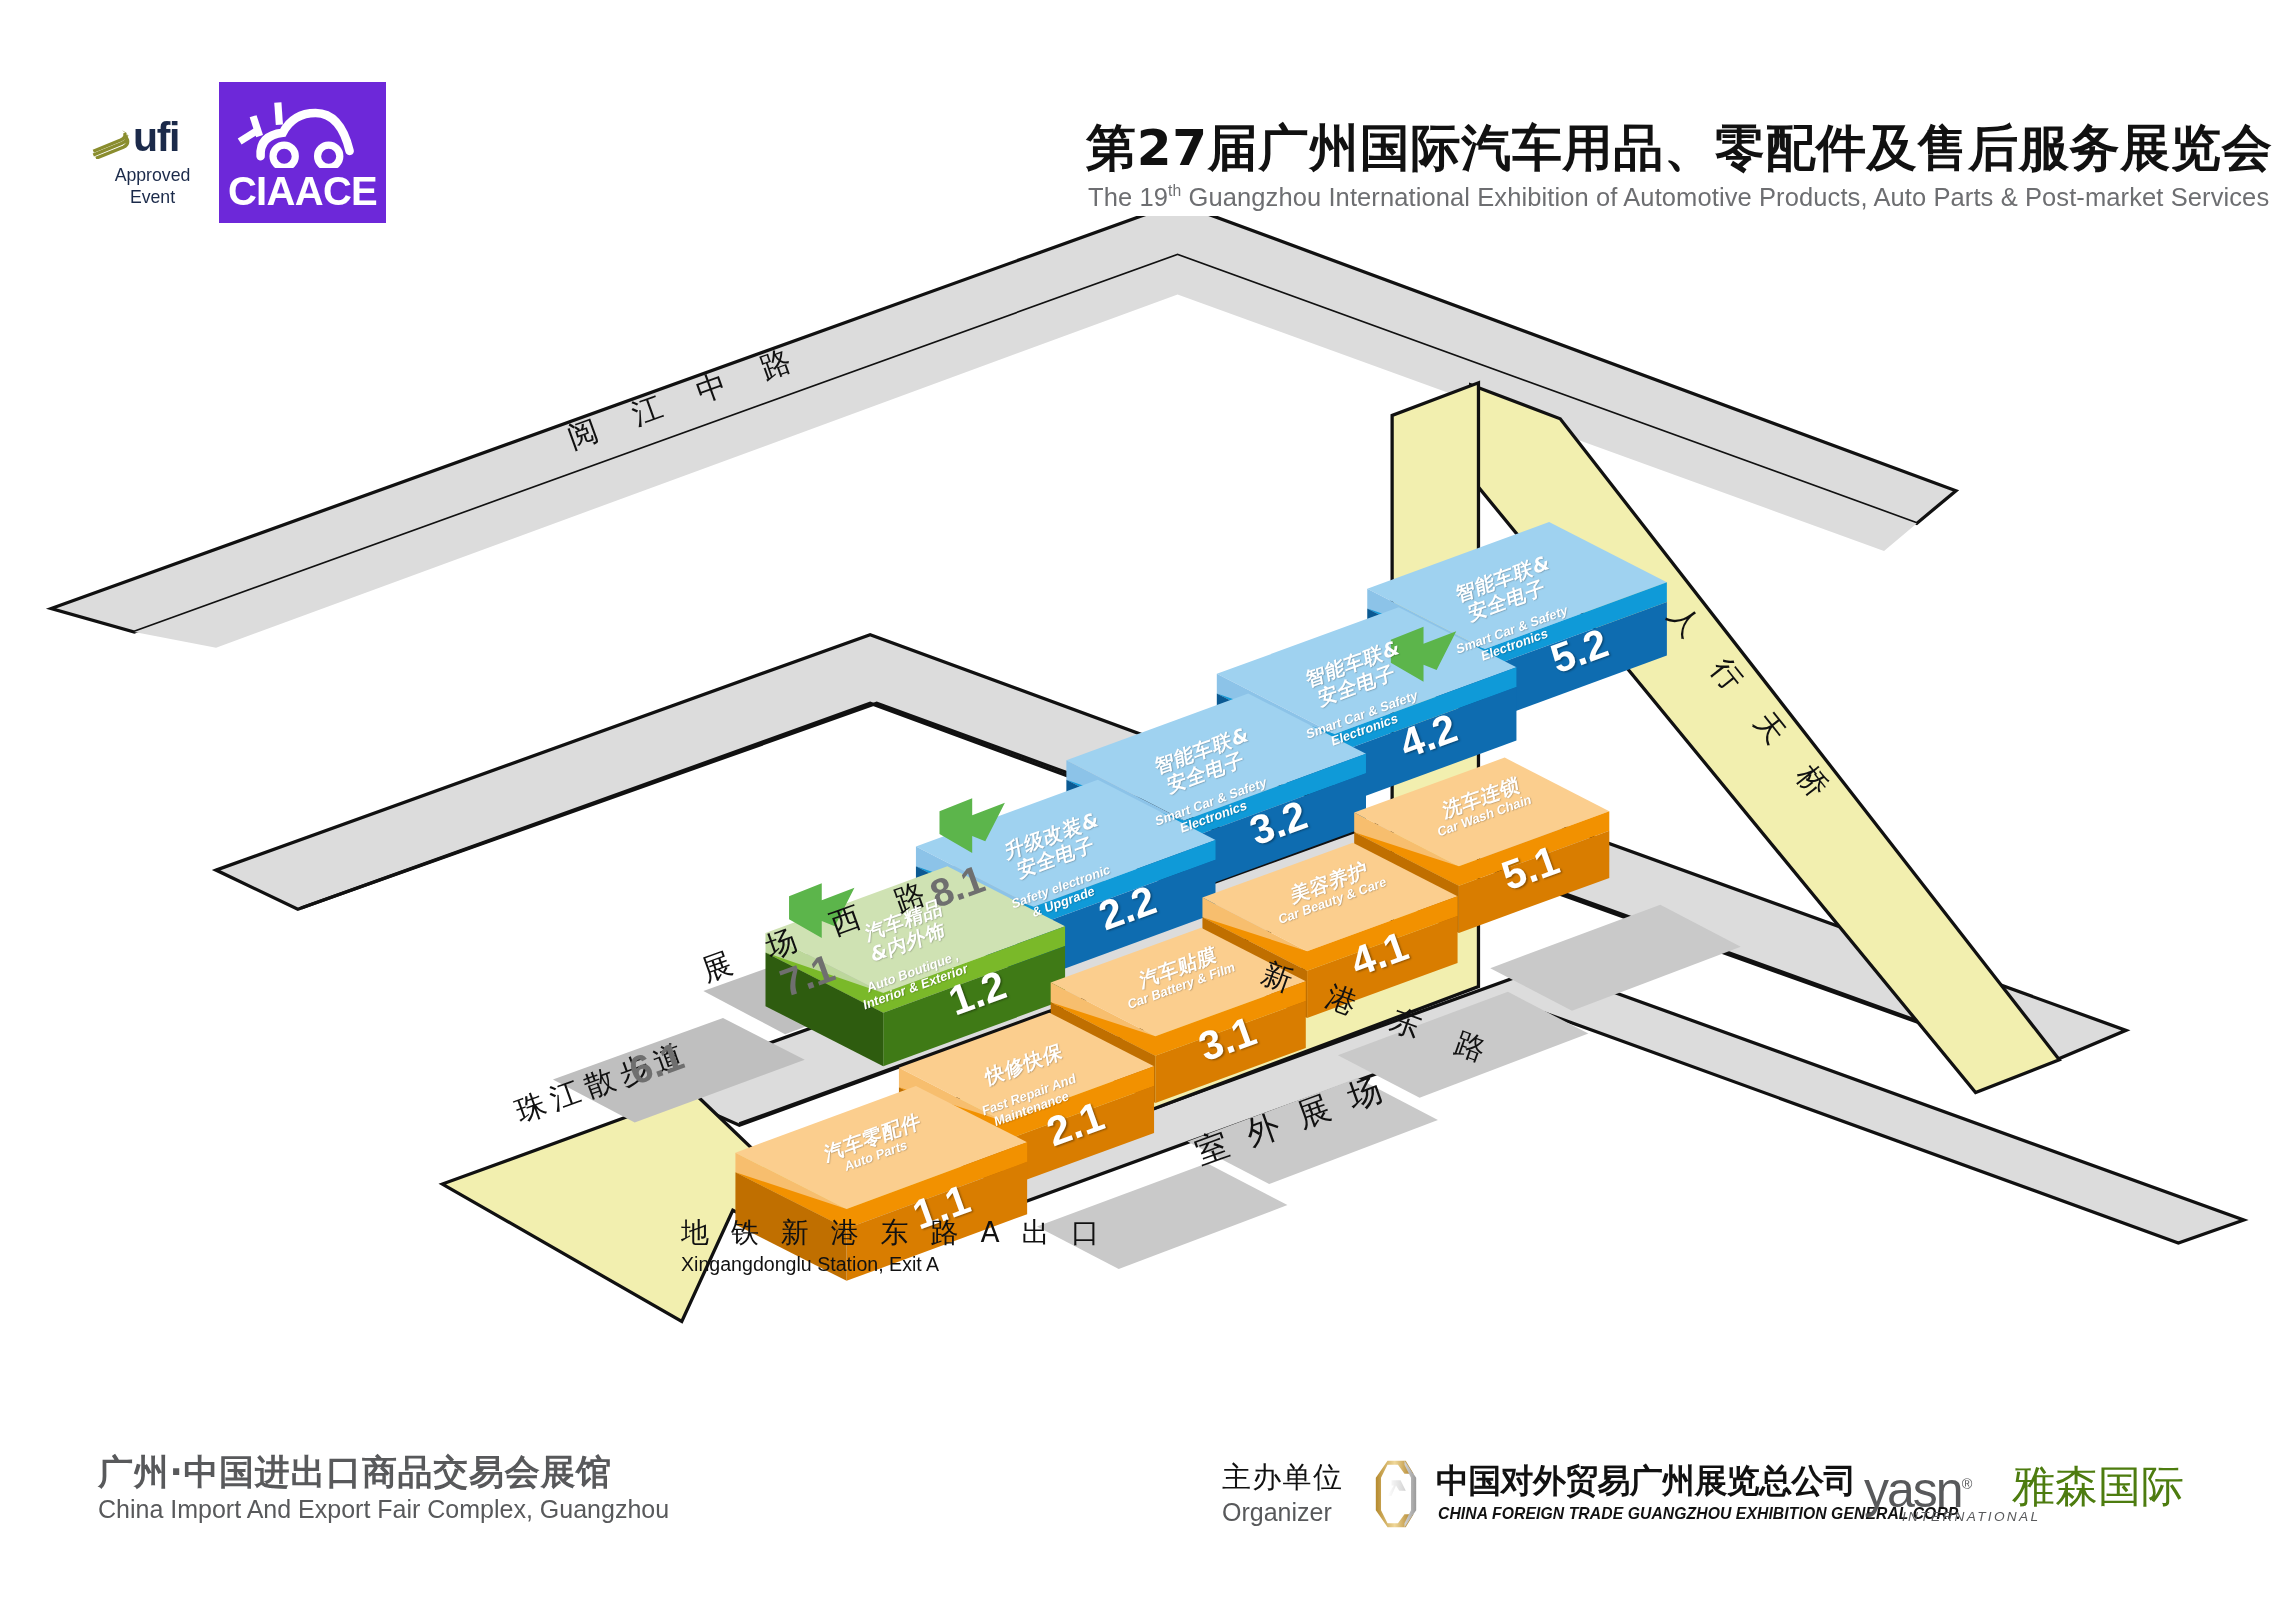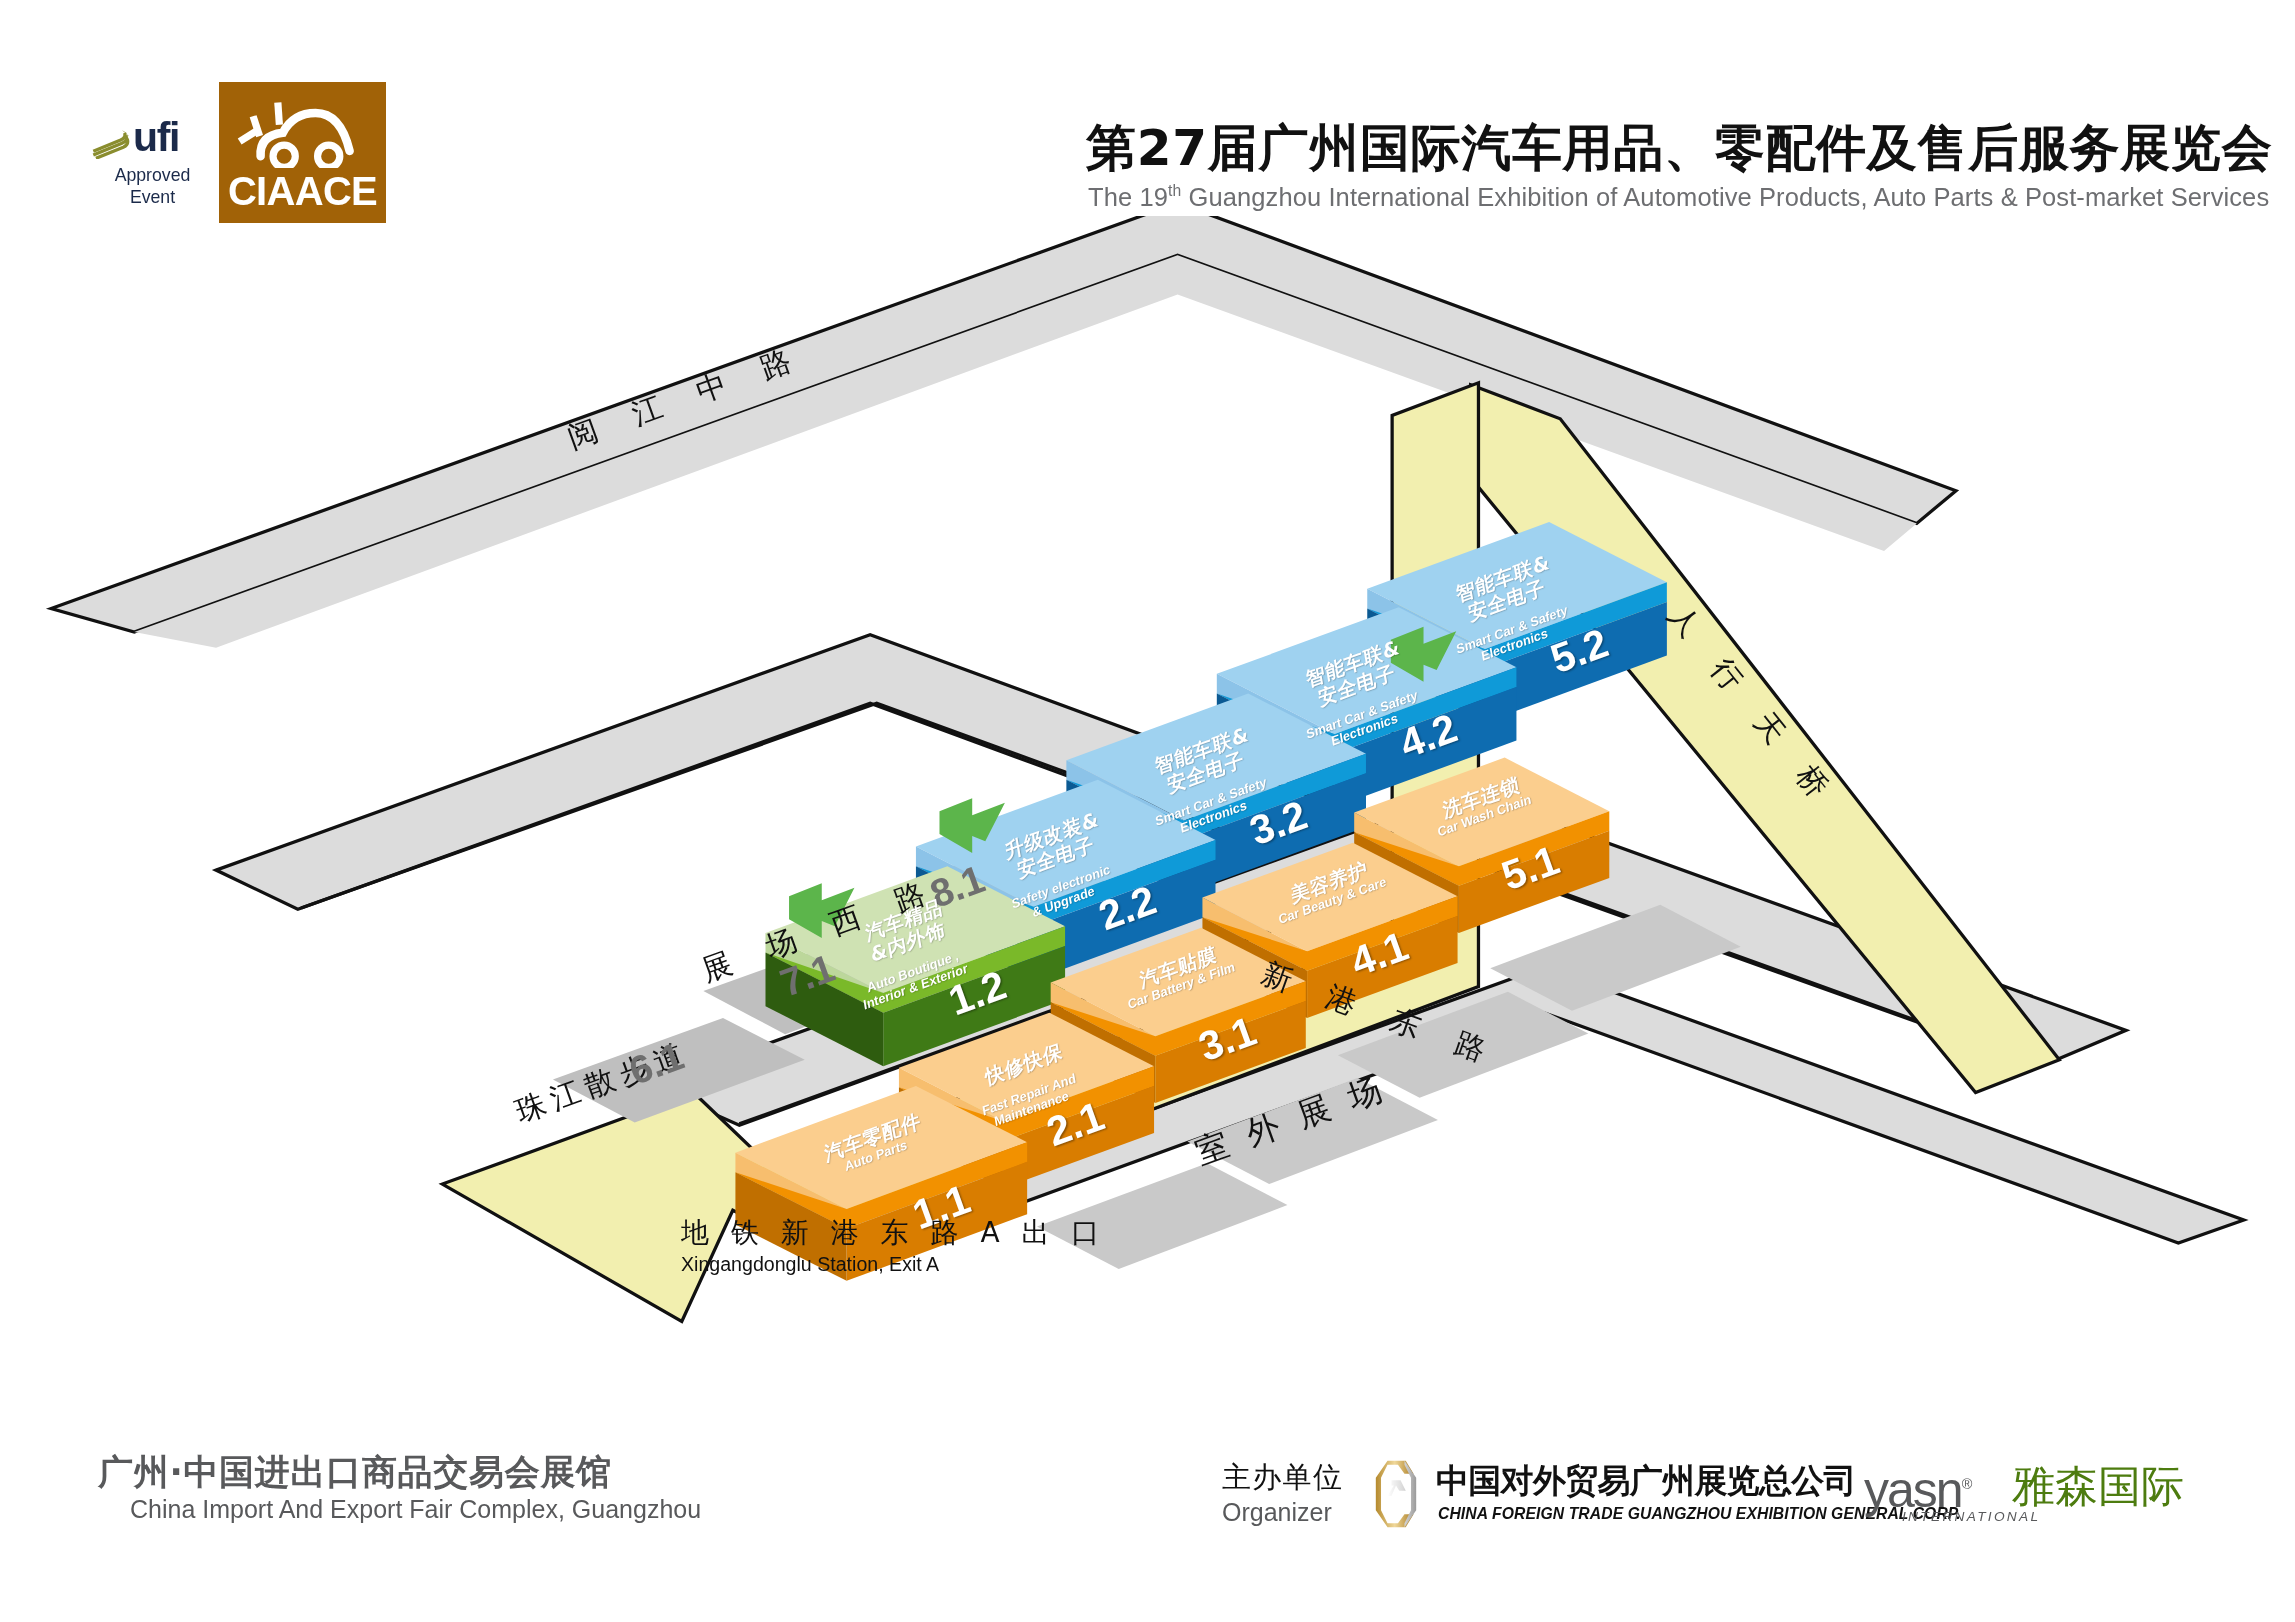--- a/index.html
+++ b/index.html
@@ -13,21 +13,21 @@
   
   .header{position:absolute;left:0;top:0;width:2295px;height:262px;}
   .ufi{position:absolute;left:92px;top:121px;width:121px;height:95px;
        text-align:center;color:#1b2a4a;}
   .ufi .ufi-mark{position:relative;height:41px;}
   .ufi .ufi-word{position:absolute;left:41px;top:-3.9px;font-size:41px;font-weight:700;
        letter-spacing:-1.3px;color:#1b2a4a;line-height:41px;}
   .ufi .ufi-swoosh{position:absolute;left:0;top:7.9px;width:43px;height:30px;}
   .ufi .ufi-sub{font-size:17.7px;line-height:20px;font-weight:400;color:#1b2a4a;margin-top:2.6px;}
 
-  .ciaace{position:absolute;left:219px;top:82px;width:167px;height:141px;background:#a16207;}
+  .ciaace{position:absolute;left:219px;top:82px;width:167px;height:141px;background:#6d28d9;}
   .ciaace .car{position:absolute;left:18.3px;top:14.4px;width:131px;height:72px;}
   .ciaace .cword{position:absolute;left:0;right:0;bottom:9.2px;text-align:center;
      color:#fff;font-size:40px;font-weight:700;letter-spacing:-0.7px;font-family:"Liberation Sans",sans-serif;}
 
   .title-cn{position:absolute;left:1086px;top:115px;font-size:50px;font-weight:700;
      color:#111;letter-spacing:0.7px;white-space:nowrap;
      font-family:"DejaVu Sans","Liberation Sans",sans-serif;}
   .title-en{position:absolute;left:1088px;top:182px;font-size:25.5px;color:#6d6e71;
      white-space:nowrap;font-weight:400;letter-spacing:0.1px;}
   .title-en sup{font-size:15.7px;}
@@ -60,21 +60,21 @@
   .metro .m-cn{font-size:28px;font-weight:400;color:#111;letter-spacing:6.5px;
      font-family:"DejaVu Sans","Liberation Sans",sans-serif;}
   .metro .m-en{font-size:19.6px;font-weight:400;color:#111;margin-top:1.3px;
      font-family:"Liberation Sans",sans-serif;}
 
   
   .footer{position:absolute;left:0;top:1427px;width:2295px;height:196px;}
   .venue-cn{position:absolute;left:98px;top:1449px;font-size:35px;font-weight:700;color:#58595b;
      letter-spacing:0.7px;font-family:"DejaVu Sans","Liberation Sans",sans-serif;}
   .venue-en{position:absolute;left:98px;top:1495px;font-size:25px;font-weight:400;color:#58595b;
-     font-family:"Liberation Sans",sans-serif;margin-left:32px;}
+     font-family:"Liberation Sans",sans-serif;}
 
   .org-cn{position:absolute;left:1222px;top:1458px;font-size:29px;font-weight:400;color:#111;
      letter-spacing:1.3px;font-family:"DejaVu Sans","Liberation Sans",sans-serif;}
   .org-en{position:absolute;left:1222px;top:1498px;font-size:25px;font-weight:400;color:#58595b;
      font-family:"Liberation Sans",sans-serif;}
 
   .cftc-logo{position:absolute;left:1368px;top:1458px;width:56px;height:72px;}
   .cftc-cn{position:absolute;left:1436px;top:1459px;font-size:33px;font-weight:700;color:#111;
      letter-spacing:-0.7px;font-family:"DejaVu Sans","Liberation Sans",sans-serif;}
   .cftc-en{position:absolute;left:1438px;top:1505px;font-size:15.7px;font-weight:700;color:#111;

